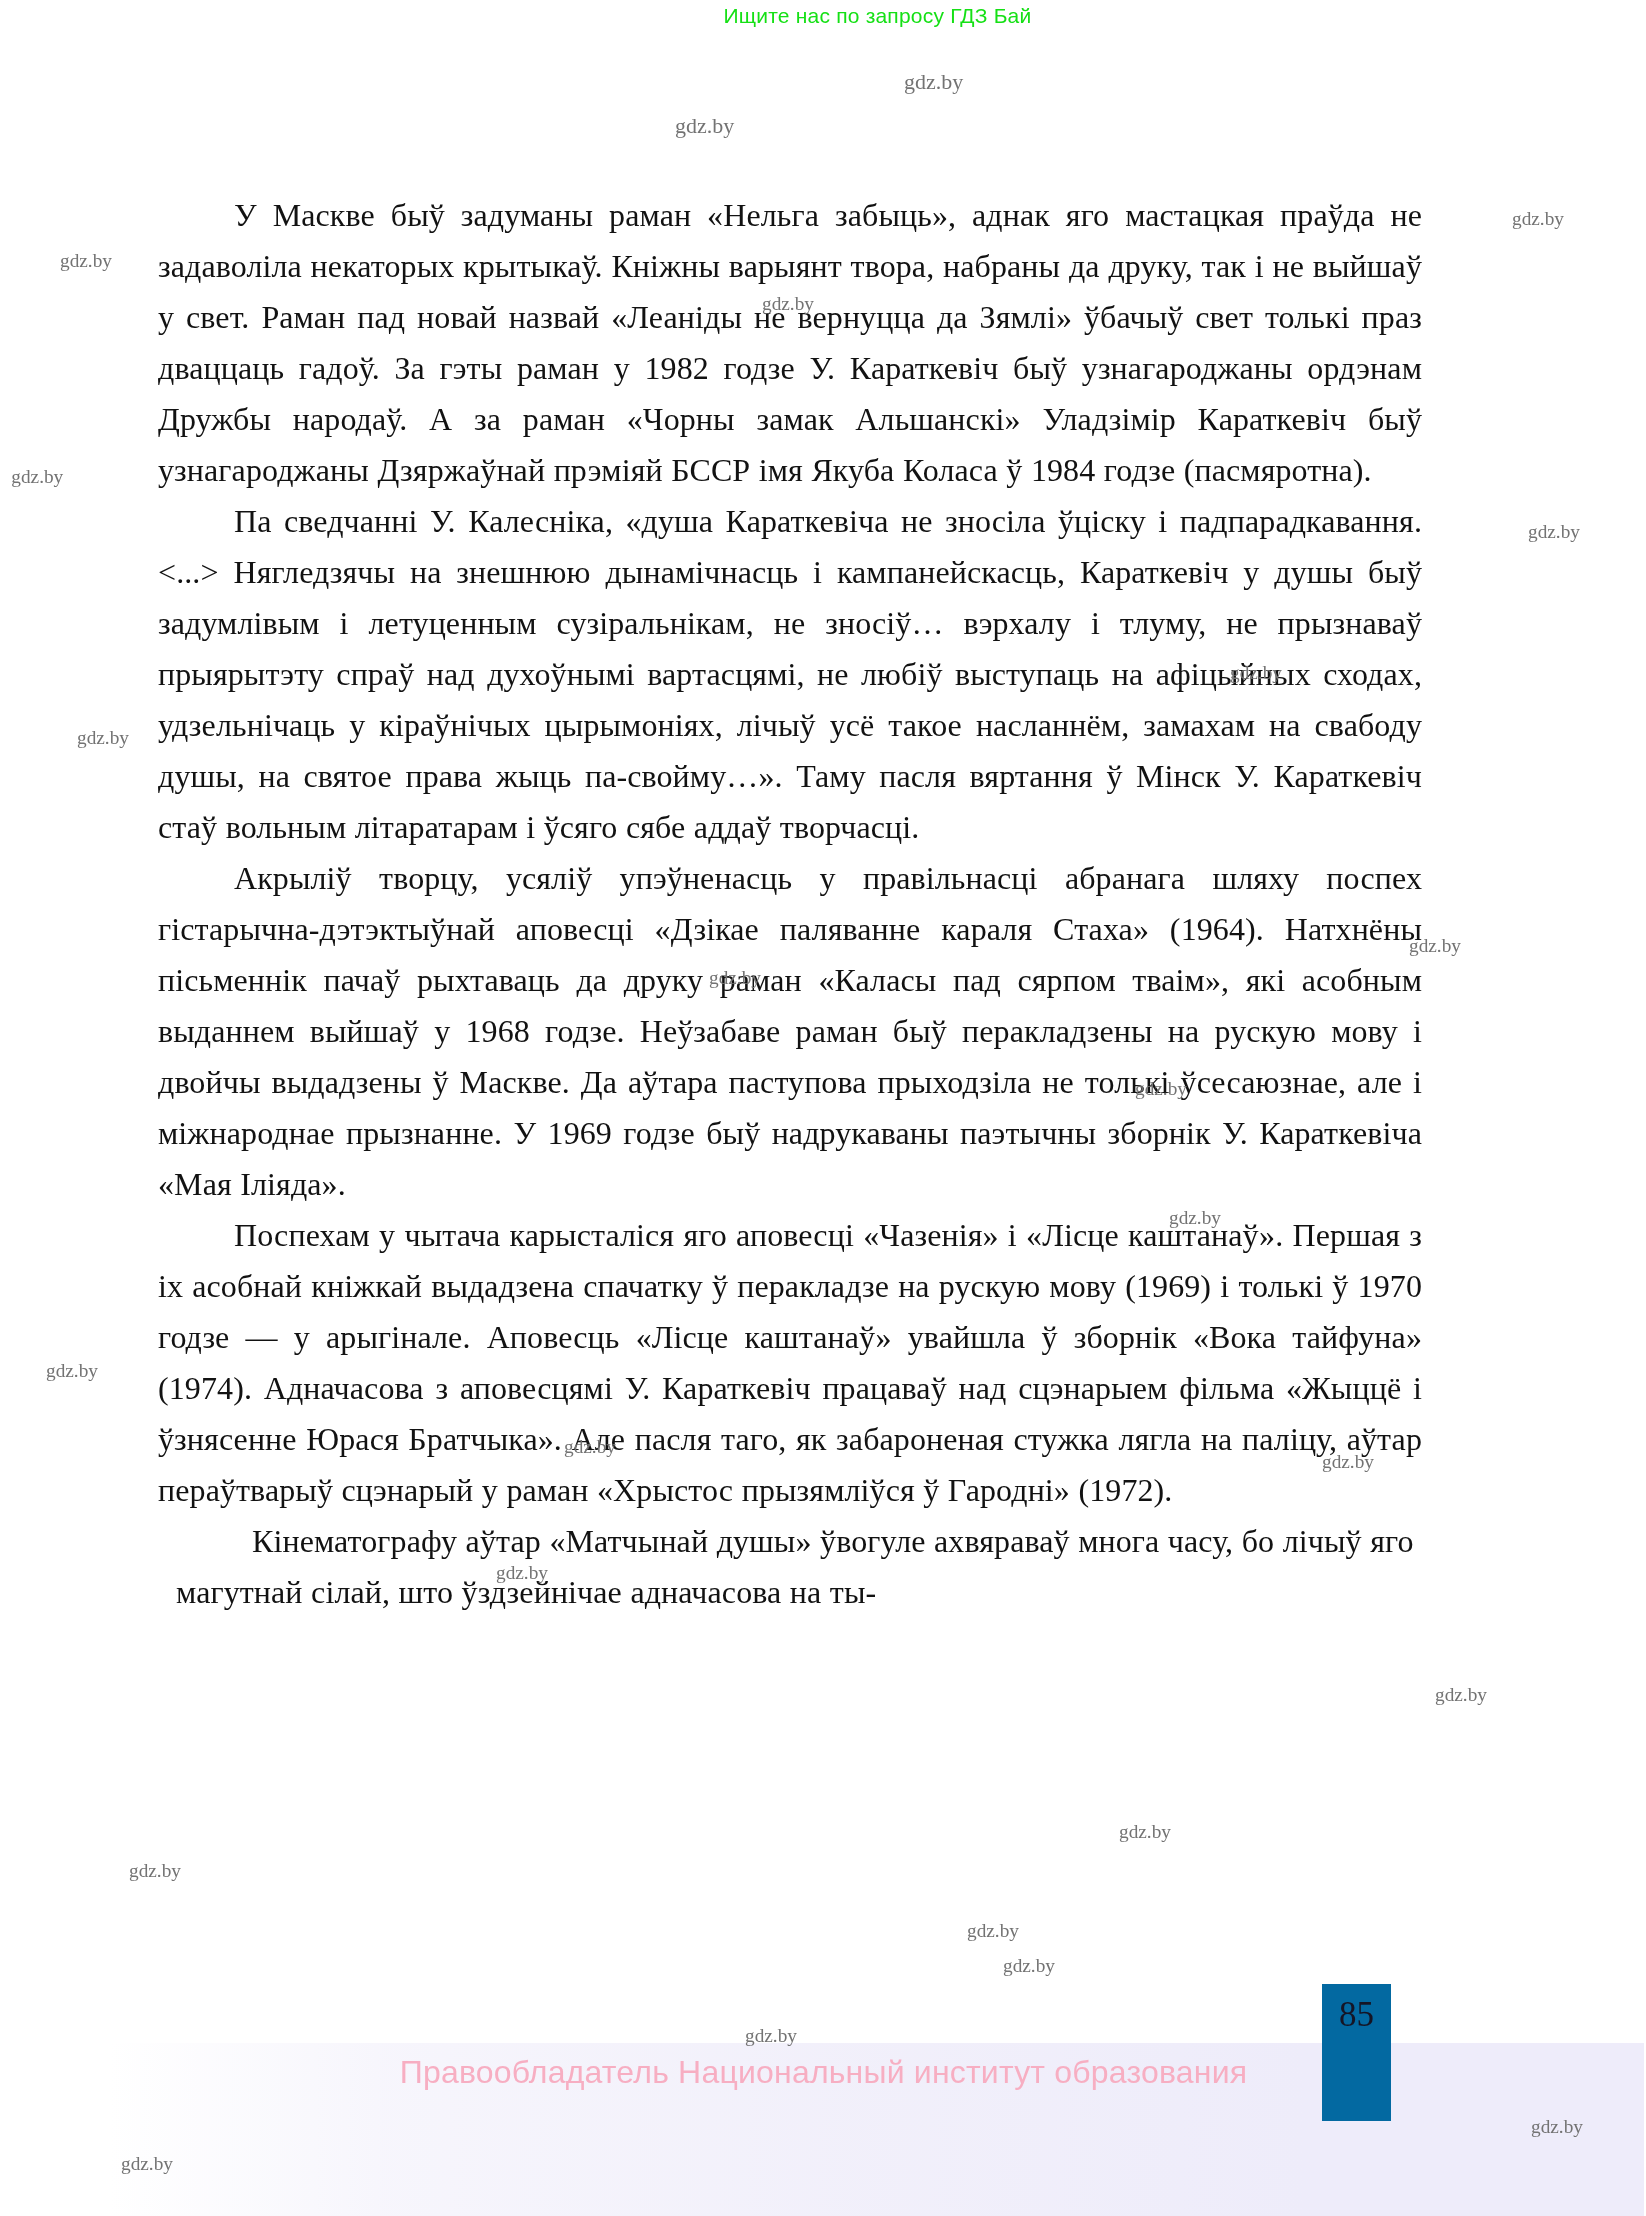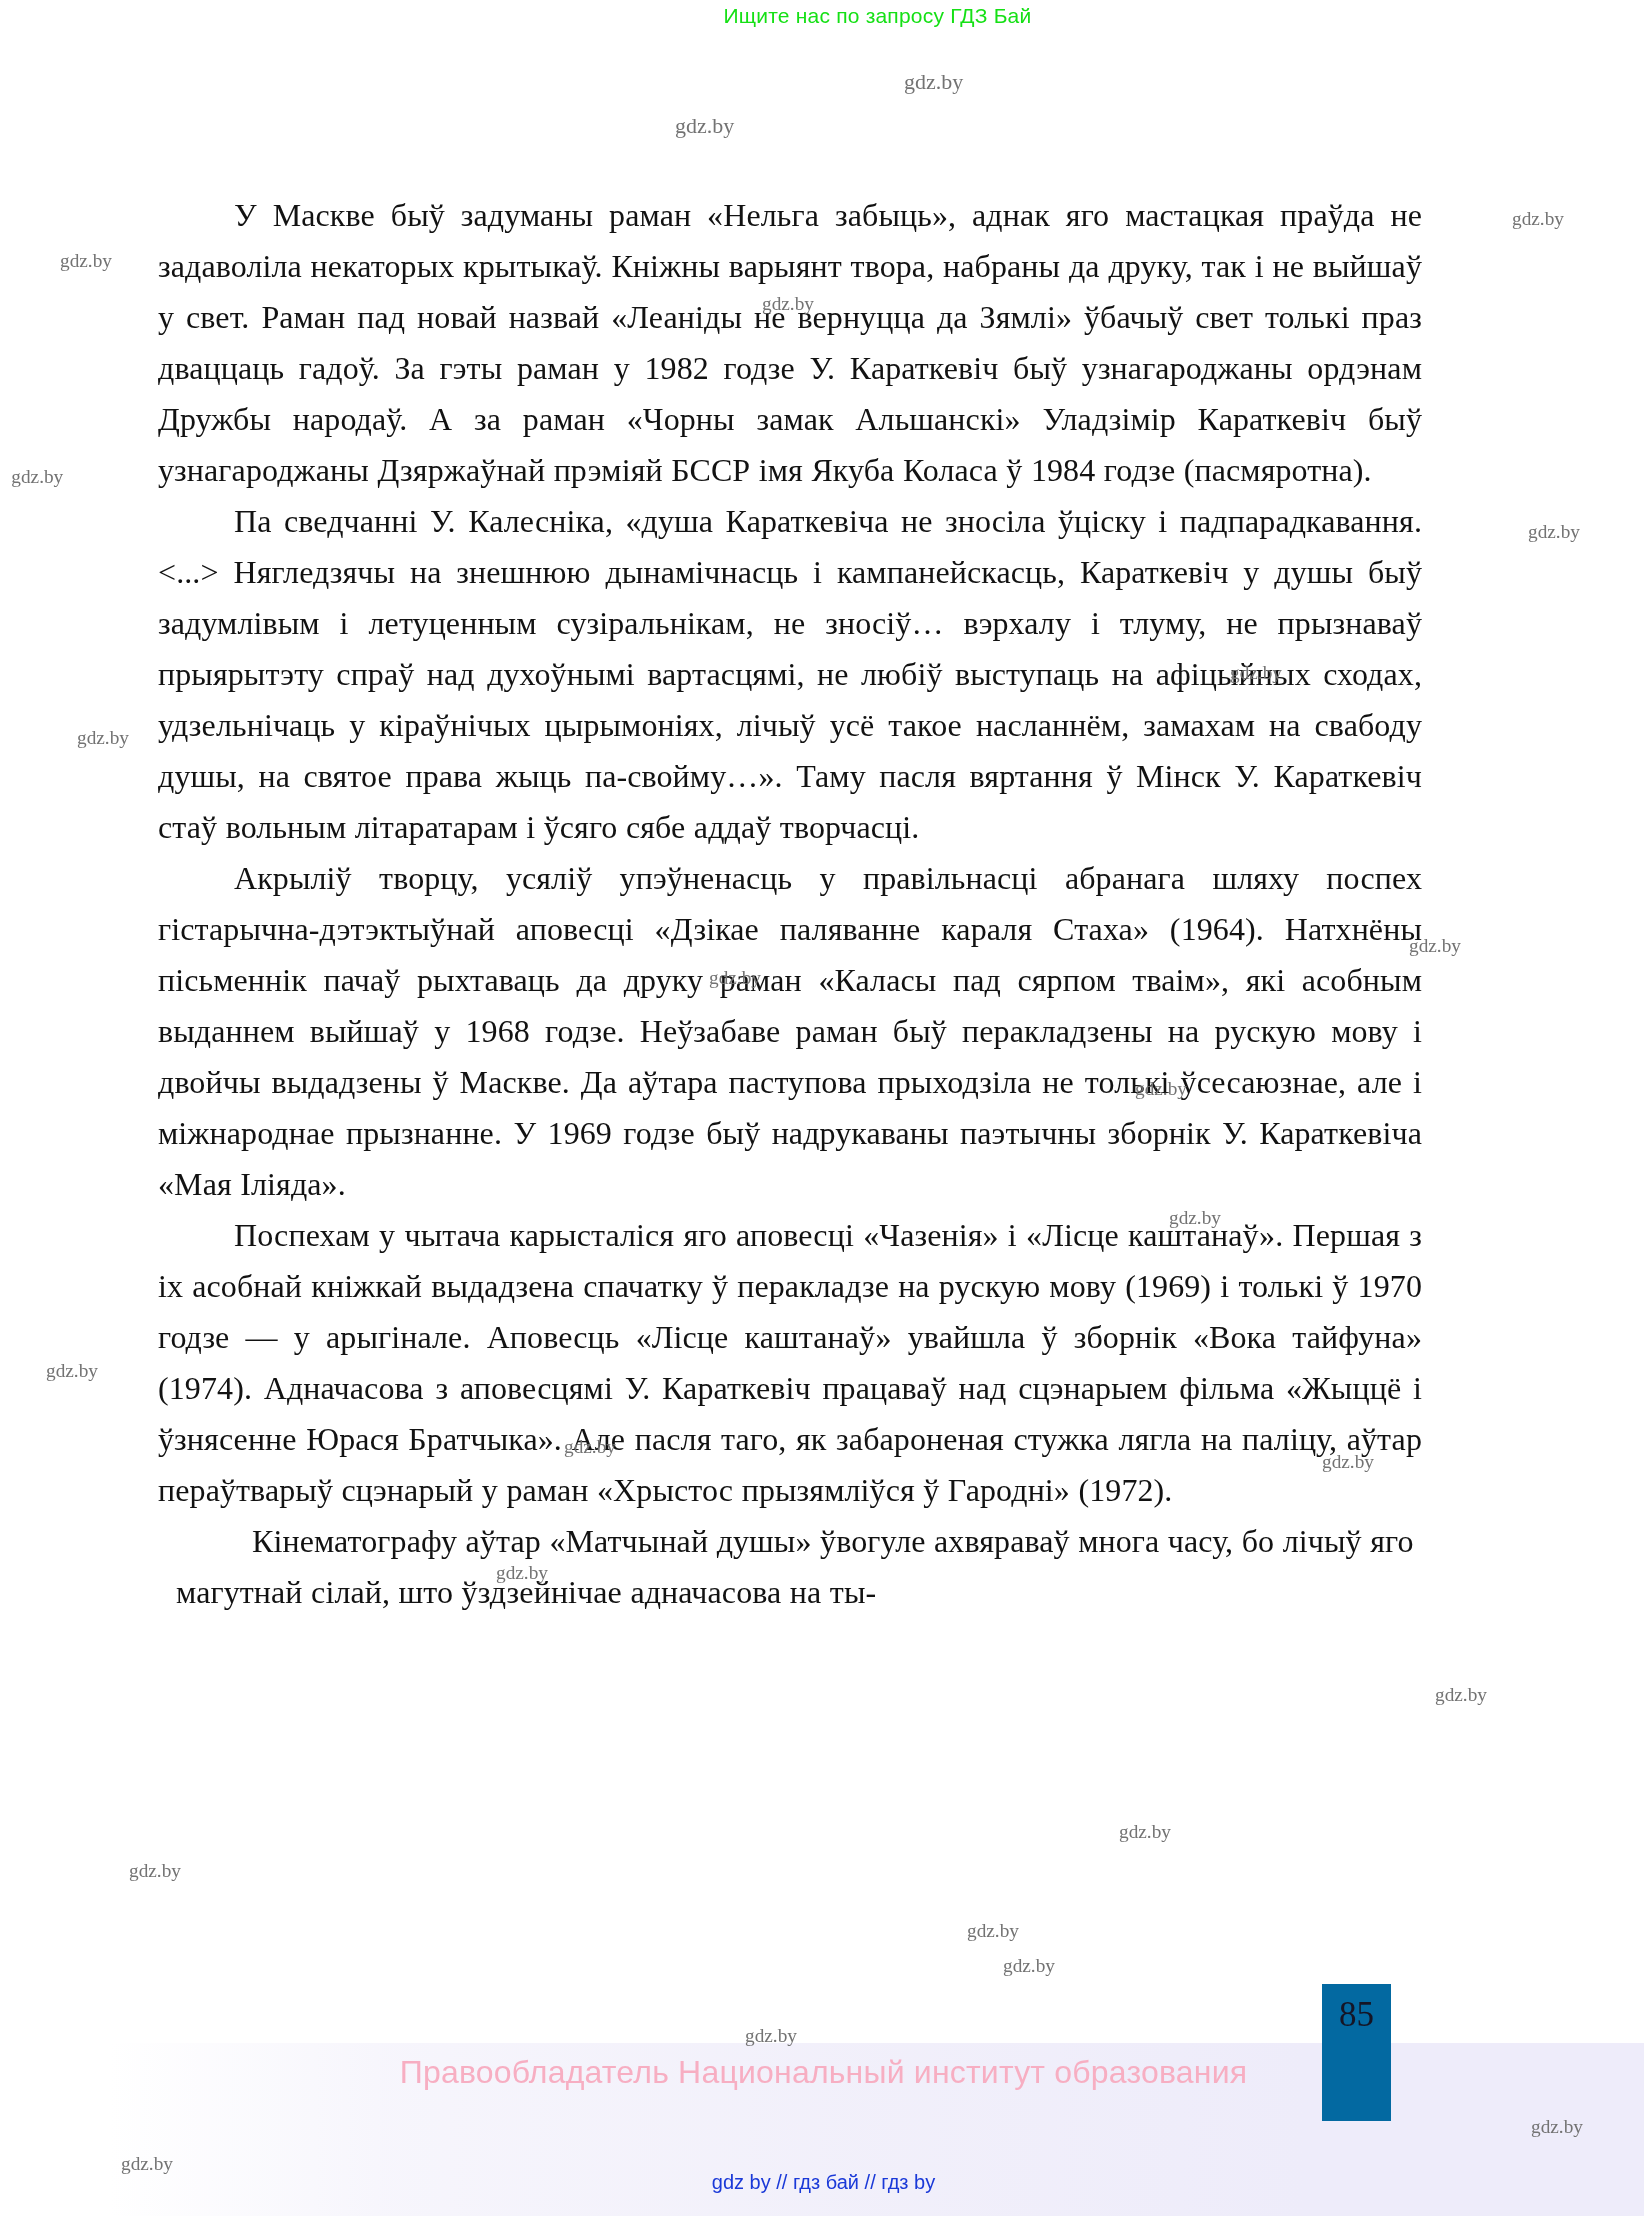--- a/index.html
+++ b/index.html
@@ -163,21 +163,20 @@
   </div>
 
   <div class="scan-band"></div>
 
   <div class="page-number-tile">
     <span class="page-num">85</span>
   </div>
 
   <div class="copyright-watermark">Правообладатель Национальный институт образования</div>
 
-  <div class="footer-links">gdz by  //  гдз бай  //  гдз by</div>
 
   <div id="watermark-layer">
       <span class="wm wm-lg" style="left: 904px; top: 69px;">gdz.by</span>
       <span class="wm wm-lg" style="left: 675px; top: 113px;">gdz.by</span>
       <span class="wm" style="left: 1512px; top: 208px;">gdz.by</span>
       <span class="wm" style="left: 60px; top: 250px;">gdz.by</span>
       <span class="wm" style="left: 762px; top: 293px;">gdz.by</span>
       <span class="wm" style="left: 11.3px; top: 466px;">gdz.by</span>
       <span class="wm" style="left: 1528px; top: 521px;">gdz.by</span>
       <span class="wm" style="left: 1230px; top: 662px;">gdz.by</span>

